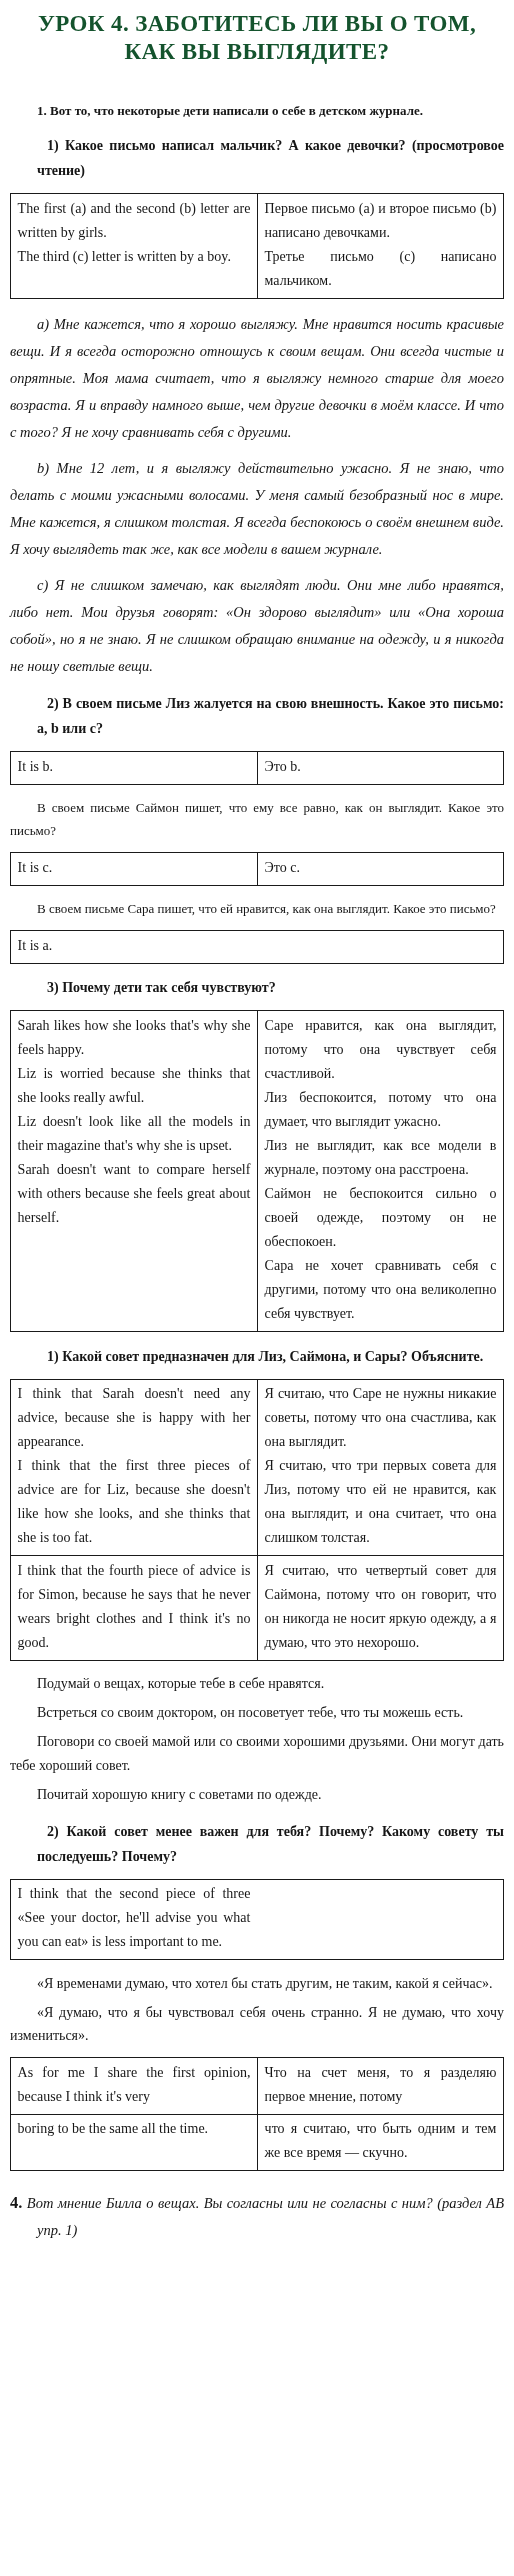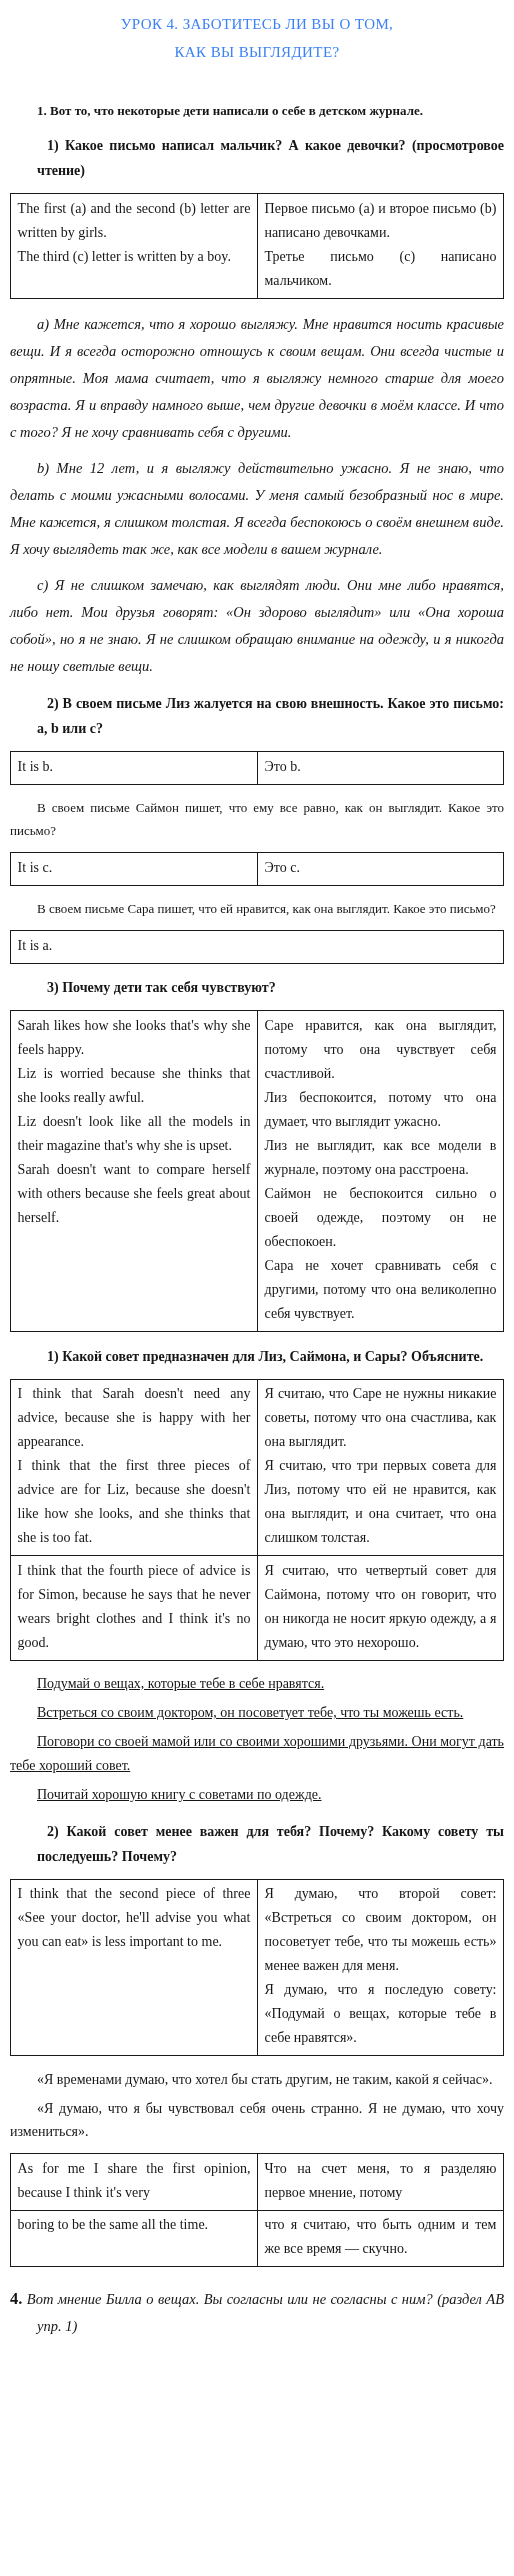--- a/index.html
+++ b/index.html
@@ -5,27 +5,27 @@
   html, body { margin: 0; padding: 0; background: #ffffff; }
   body {
     width: 514px;
     font-family: "Liberation Serif", "DejaVu Serif", serif;
     color: #161616;
     -webkit-font-smoothing: antialiased;
   }
   .page { padding: 6.6px 10px 16.5px 10px; }
 
   .title {
-    font-size: 15px;
-    font-weight: normal;
+    font-size: 23px;
+    font-weight: bold;
     text-align: center;
     line-height: 28px;
     margin: 3.3px 8.3px 33px 8.3px;
     letter-spacing: 0.4px;
-    color: #3b82f6;
+    color: #14532d;
   }
 
   .p {
     font-size: 13px;
     line-height: 23px;
     text-align: justify;
     margin: 8.3px 0;
     text-indent: 27px;
   }
   .bold { font-weight: bold; }
@@ -85,21 +85,20 @@
     text-align: justify;
     margin: 6.6px 0;
     text-indent: 27px;
   }
   .advice {
     font-size: 14px;
     line-height: 24px;
     text-align: justify;
     margin: 5px 0;
     text-indent: 27px;
-    text-decoration: underline;
   }
 </style>
 </head>
 <body>
 
 <div class="page">
 
   <h1 class="title"><span>УРОК 4. ЗАБОТИТЕСЬ ЛИ ВЫ О ТОМ,</span><br><span>КАК ВЫ ВЫГЛЯДИТЕ?</span></h1>
 
   <p class="p bold">1. Вот то, что некоторые дети написали о себе в детском журнале.</p>
@@ -193,24 +192,20 @@
   <p class="advice">Поговори со своей мамой или со своими хорошими друзьями. Они могут дать тебе хороший совет.</p>
   <p class="advice">Почитай хорошую книгу с советами по одежде.</p>
 
   <p class="heading">2) Какой совет менее важен для тебя? Почему? Какому совету ты последуешь? Почему?</p>
 
   <div class="tbl">
     <div class="row">
       <div class="cell">
         <div>I think that the second piece of three «See your doctor, he'll advise you what you can eat» is less important to me.</div>
       </div>
-      <div class="cell">
-        <div>Я думаю, что второй совет: «Встреться со своим доктором, он посоветует тебе, что ты можешь есть» менее важен для меня.</div>
-        <div>Я думаю, что я последую совету: «Подумай о вещах, которые тебе в себе нравятся».</div>
-      </div>
     </div>
   </div>
 
 
   <p class="quote">«Я временами думаю, что хотел бы стать другим, не таким, какой я сейчас».</p>
   <p class="quote">«Я думаю, что я бы чувствовал себя очень странно. Я не думаю, что хочу измениться».</p>
 
   <div class="tbl">
     <div class="row">
       <div class="cell">As for me I share the first opinion, because I think it's very</div>

